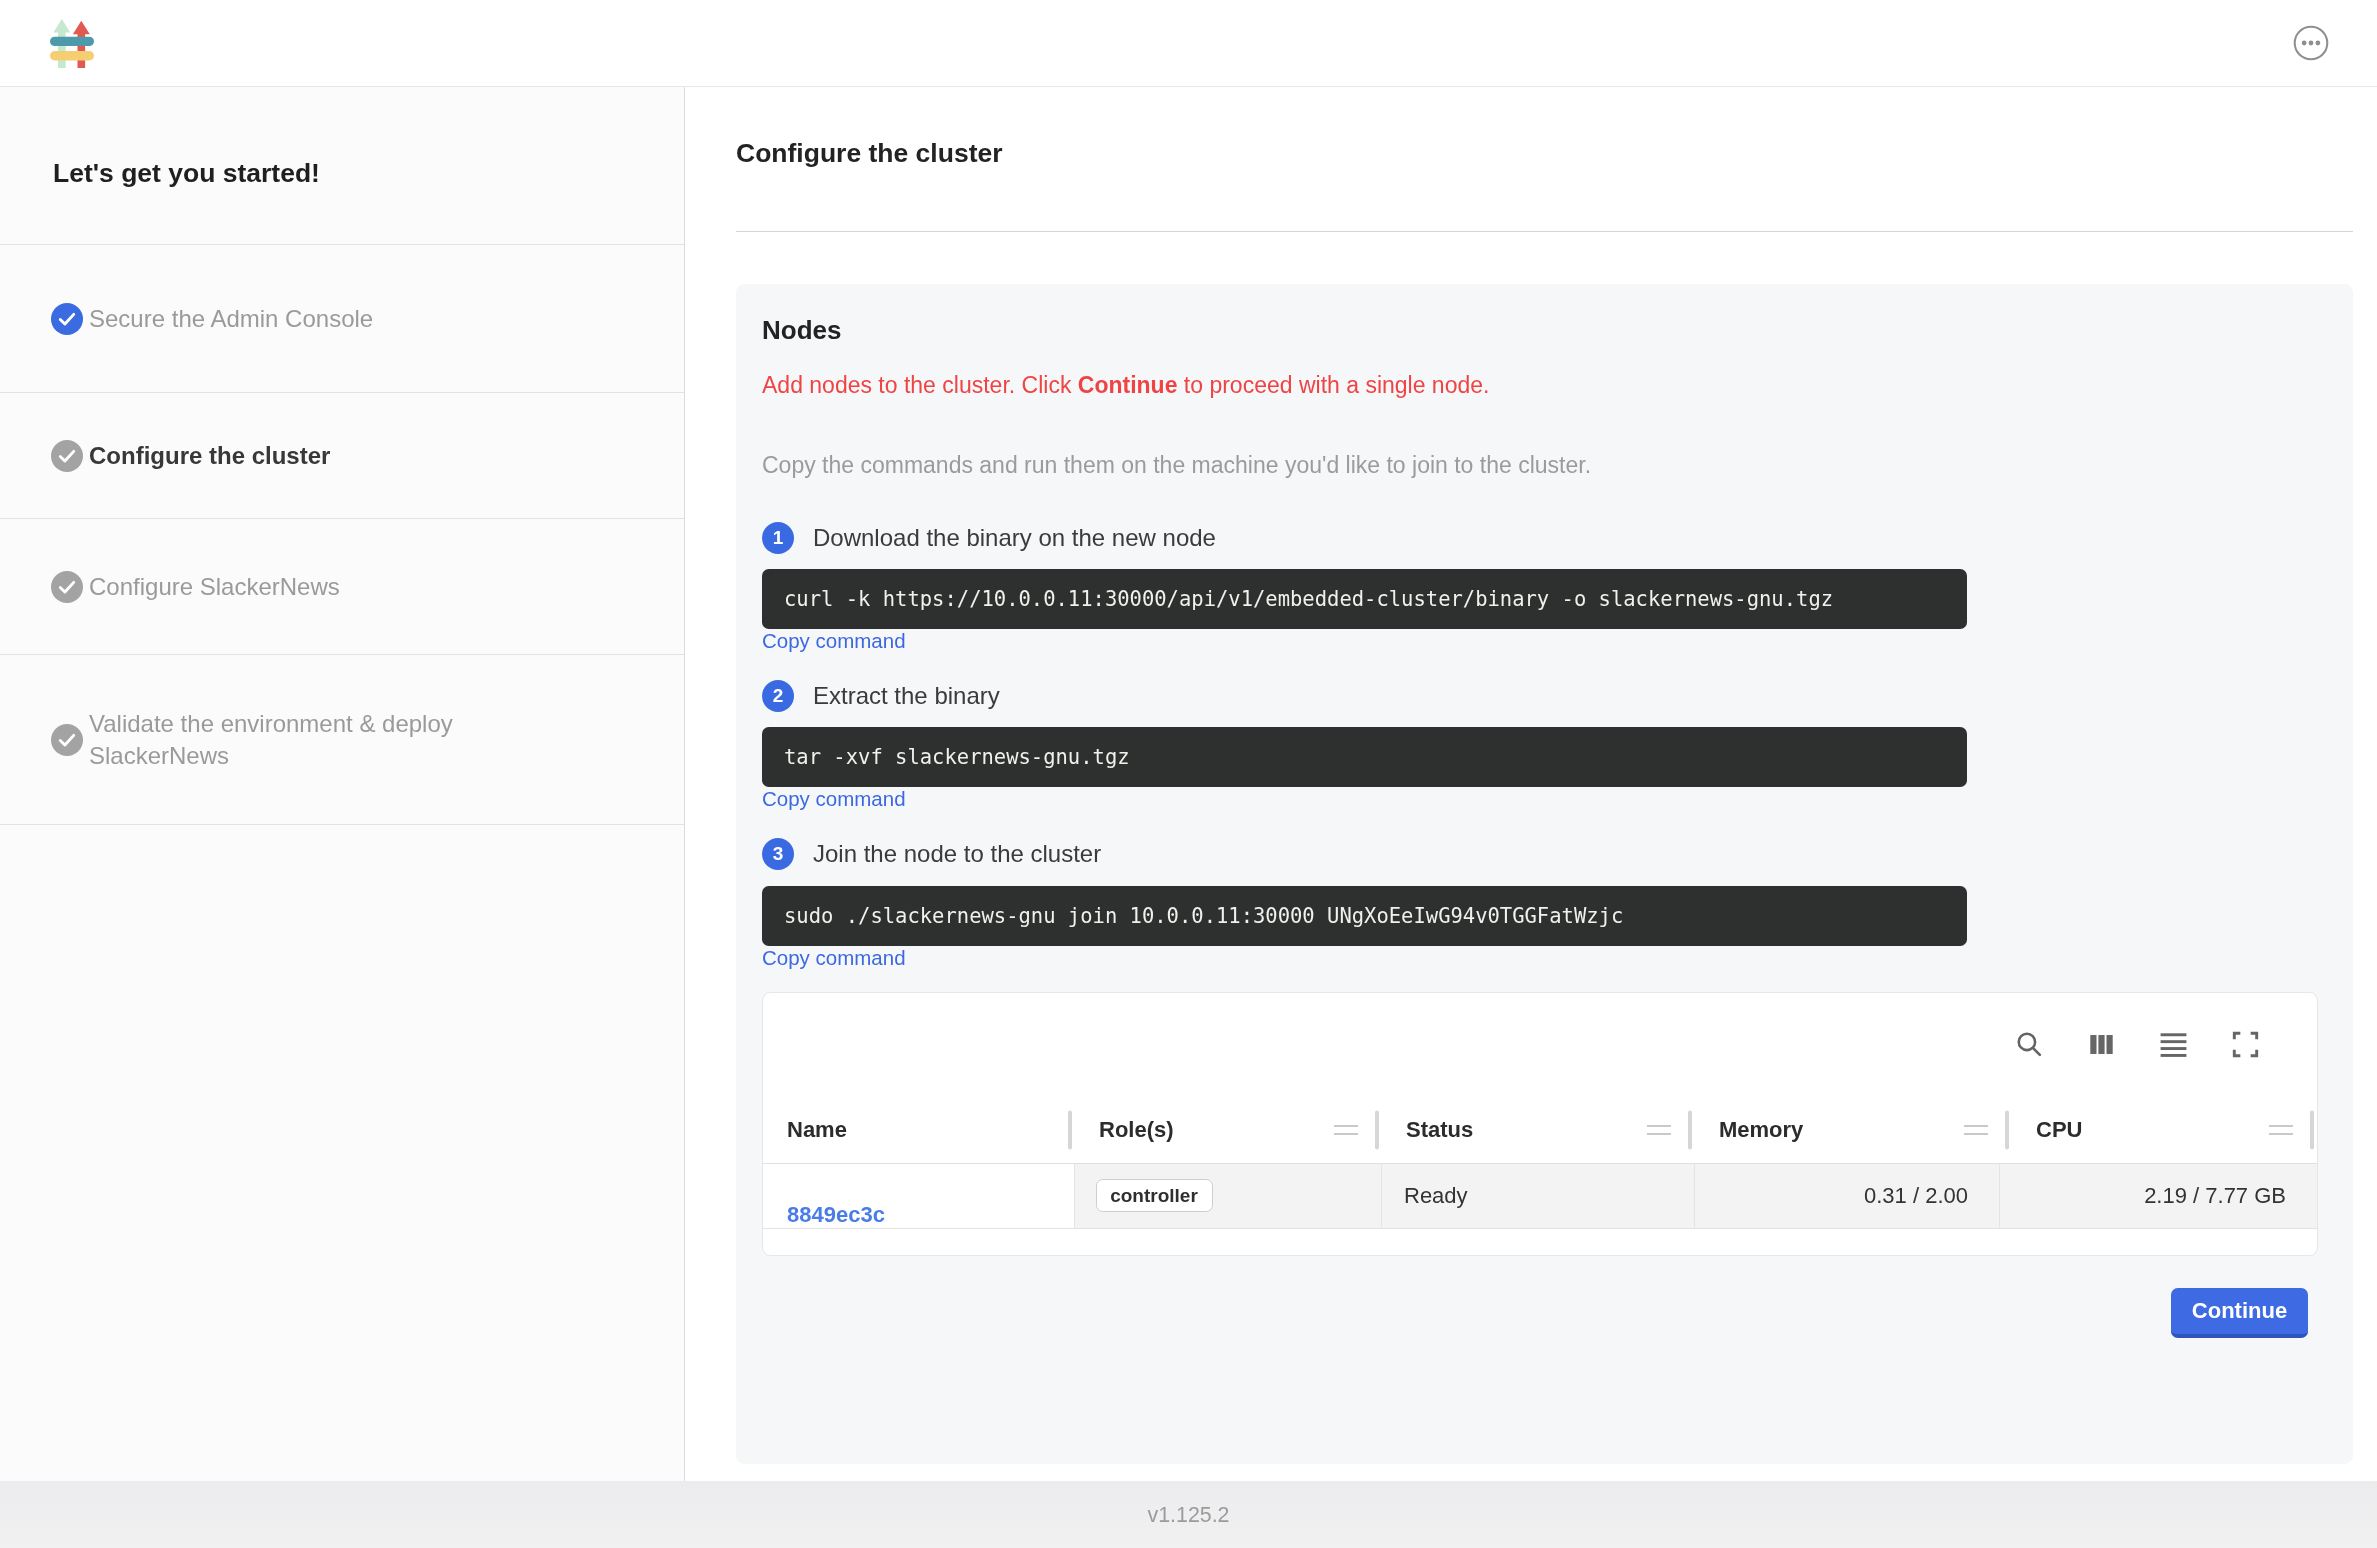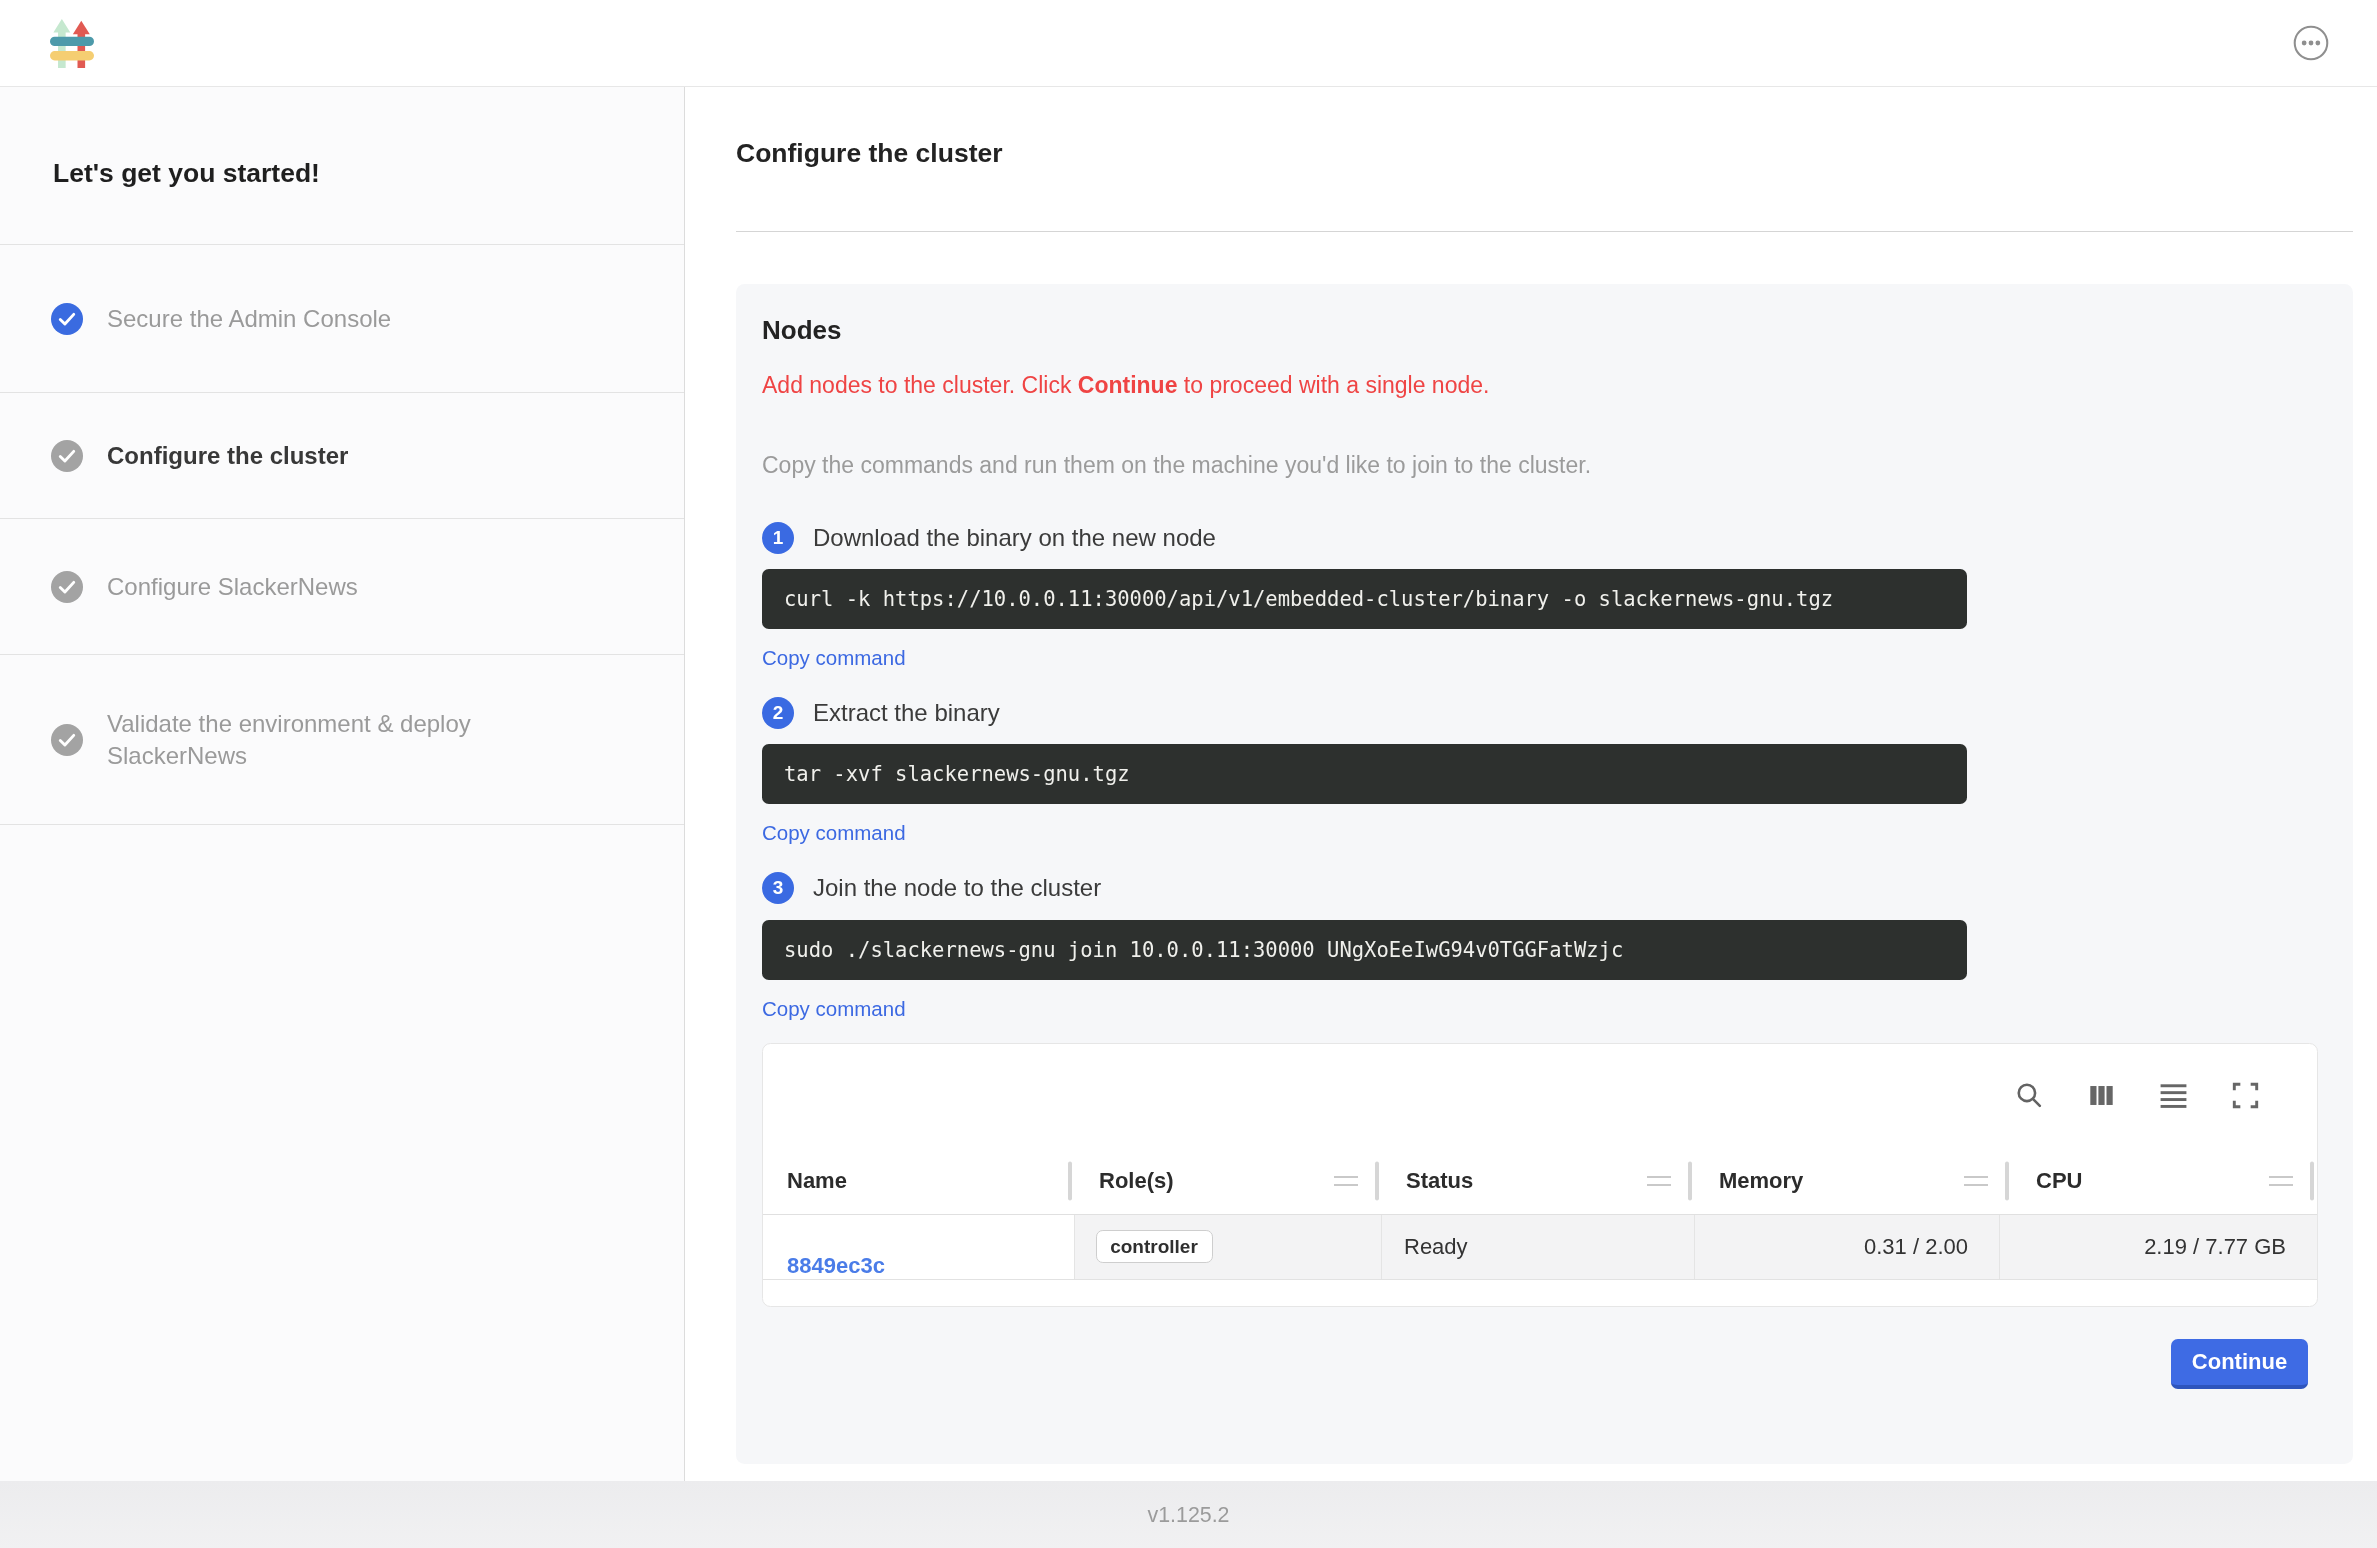--- a/index.html
+++ b/index.html
@@ -25,21 +25,21 @@
   .sidebar {
     width:685px; flex:0 0 685px; background:#fbfbfc;
     border-right:0.9px solid #dcdcdc;
   }
   .sb-title {
     height:158px; display:flex; align-items:center; padding:15.4px 34px 0 53px;
     font-size:26.5px; font-weight:bold; color:#1f1f1f;
     border-bottom:0.9px solid #e3e3e3;
   }
   .sb-item {
-    display:flex; align-items:center; gap:24px;
+    display:flex; align-items:center; gap:6px;
     padding:0 34px 0 51px; border-bottom:0.9px solid #e3e3e3;
     font-size:24px; color:#9a9a9a;
   }
   .sb-item .check { flex:0 0 32px; line-height:0; }
   .sb-item.h1x { height:148px; }
   .sb-item.h2x { height:126px; }
   .sb-item.h3x { height:136px; }
   .sb-item.h4x { height:170px; }
   .sb-item.active { color:#383838; font-weight:bold; }
   .sb-item .lbl { max-width:496px; line-height:1.32; }
@@ -67,21 +67,21 @@
   .step-title { font-size:24px; font-weight:normal; color:#3b3b3b; }
 
   .codebox {
     margin-top:15.4px; width:1205px; height:60px; background:#2d302e; border-radius:6.8px;
     display:flex; align-items:center; padding:0 22px;
   }
   .codebox code {
     font-family:"DejaVu Sans Mono", monospace; font-size:20.5px; color:#f0f0ec; white-space:pre;
   }
   .copy-link {
-    display:inline-block; margin-top:17px; font-size:20.5px; color:#3c69e2; text-decoration:none;
+    display:inline-block; margin-top:0; font-size:20.5px; color:#3c69e2; text-decoration:none;
   }
 
   
   .table-card {
     margin-top:22px; width:1556px; height:264px; background:#fff;
     border:0.9px solid #e6e6e6; border-radius:8.5px; overflow:hidden;
   }
   .tc-toolbar {
     height:104px; display:flex; align-items:center; justify-content:flex-end;
     gap:41px; padding-right:56px;

